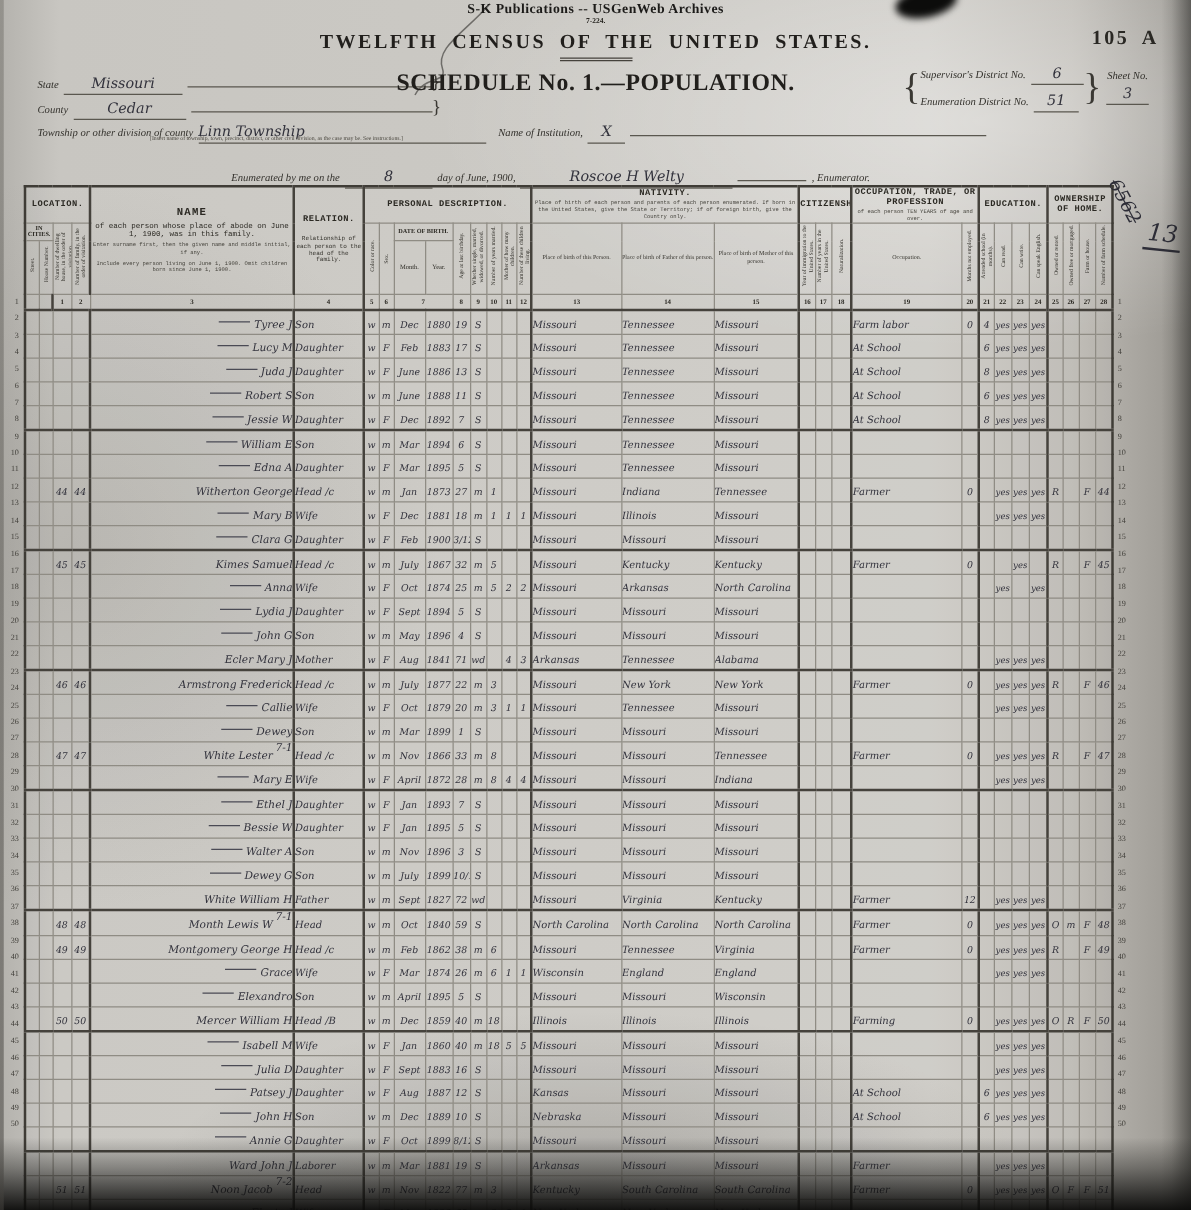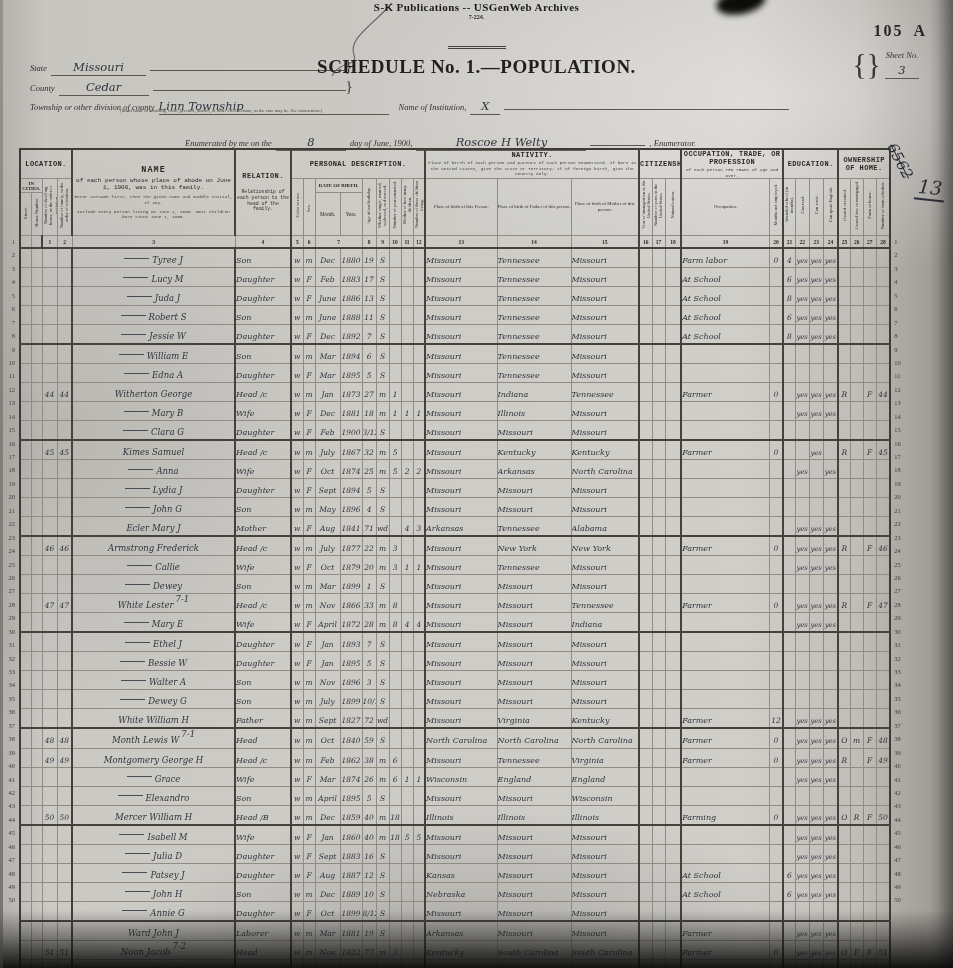--- a/index.html
+++ b/index.html
@@ -74,21 +74,21 @@
   .namehead .t2{font-size:6px;line-height:1.2;margin-top:2px;}
   .namehead .t3{font-size:4.4px;line-height:1.3;margin-top:3px;color:#46443d;}
   .note{font-size:4.4px;font-weight:normal;letter-spacing:0;line-height:1.25;margin-top:1px;color:#46443d;}
   .dobhead{font-size:5px;font-weight:bold;}
   .myhead{font-size:5.2px;}
 
   tbody tr{height:13.45px;}
   tbody tr.h5 td{border-bottom:2px solid #45423c;}
   tbody td{vertical-align:middle;white-space:nowrap;}
   tbody td .hw{font-size:7.5px;}
-  td.c-name{text-align:center;padding-left:2px;vertical-align:bottom;}
+  td.c-name{text-align:right;padding-left:2px;vertical-align:bottom;}
   td.c-name .hw{font-size:8.5px;}
   td.c-rel .hw,td.c-b1 .hw,td.c-b2 .hw,td.c-b3 .hw,td.c-occ .hw{font-size:8px;}
   td.c-rel,td.c-b1,td.c-b2,td.c-b3,td.c-occ{text-align:left;padding-left:4px;}
   td.c-dw,td.c-fam,td.c-col,td.c-sex,td.c-mo,td.c-yr,td.c-age,td.c-mar,td.c-ym,td.c-mc,td.c-cl,
   td.c-imm,td.c-yus,td.c-nat,td.c-mu,td.c-sch,td.c-rd,td.c-wr,td.c-en,
   td.c-own,td.c-mtg,td.c-fh,td.c-fs{text-align:center;}
   td.c-rd .hw,td.c-wr .hw,td.c-en .hw{font-size:6.8px;}
   .ditto{display:inline-block;width:25px;border-top:1px solid #4a4a54;margin:0 3px 2px 0;vertical-align:middle;}
   sup.annot{font-size:5.5px;vertical-align:super;margin-left:2px;}
 
@@ -106,40 +106,51 @@
 
 <div class="sheet">
 
   <svg class="overlay squiggle" width="953" height="120">
     <path d="M 392 3 C 372 26, 348 38, 354 55 C 358 67, 340 60, 332 76" stroke="#3c3a38" stroke-width="1.2" fill="none" opacity="0.65"></path>
   </svg>
   <div class="overlay smudge"></div>
 
   <div class="pub">S-K Publications -- USGenWeb Archives</div>
   <div class="pub2">7-224.</div>
+  <div class="title">TWELFTH CENSUS OF THE UNITED STATES.</div>
   <div class="title-rule"></div>
   <div class="stamp">
     <span>105</span><span class="lt">A</span>
   </div>
 
   <div class="fieldrow" style="top:57px;left:30px;">
     <span class="lab">State</span>
     <span class="uline" style="width:95px;text-align:center;"><span class="hwv">Missouri</span></span>
     <span class="uline" style="width:195px;"></span><span class="brace">}</span>
   </div>
   <div class="fieldrow" style="top:77px;left:30px;">
     <span class="lab">County</span>
     <span class="uline" style="width:90px;text-align:center;"><span class="hwv">Cedar</span></span>
     <span class="uline" style="width:193px;"></span><span class="brace">}</span>
   </div>
 
   <div class="sched-title">SCHEDULE No. 1.—POPULATION.</div>
 
   <div class="district">
     <span class="bigbrace">{</span>
+    <span class="rows">
+      <span class="drow">
+        <span class="lab">Supervisor's District No.</span>
+        <span class="uline" style="width:42px;text-align:center;"><span class="hwv">6</span></span>
+      </span>
+      <span class="drow">
+        <span class="lab">Enumeration District No.</span>
+        <span class="uline" style="width:36px;text-align:center;"><span class="hwv">51</span></span>
+      </span>
+    </span>
     <span class="bigbrace">}</span>
     <span class="sheetno">
       <span class="lab">Sheet No.</span>
       <span class="uline" style="width:34px;text-align:center;"><span class="hwv">3</span></span>
     </span>
   </div>
 
   <div class="fieldrow" style="top:96px;left:30px;">
     <span class="lab">Township or other division of county</span>
     <span class="uline" style="width:230px;text-align:left;"><span class="hwv">Linn Township</span></span>

